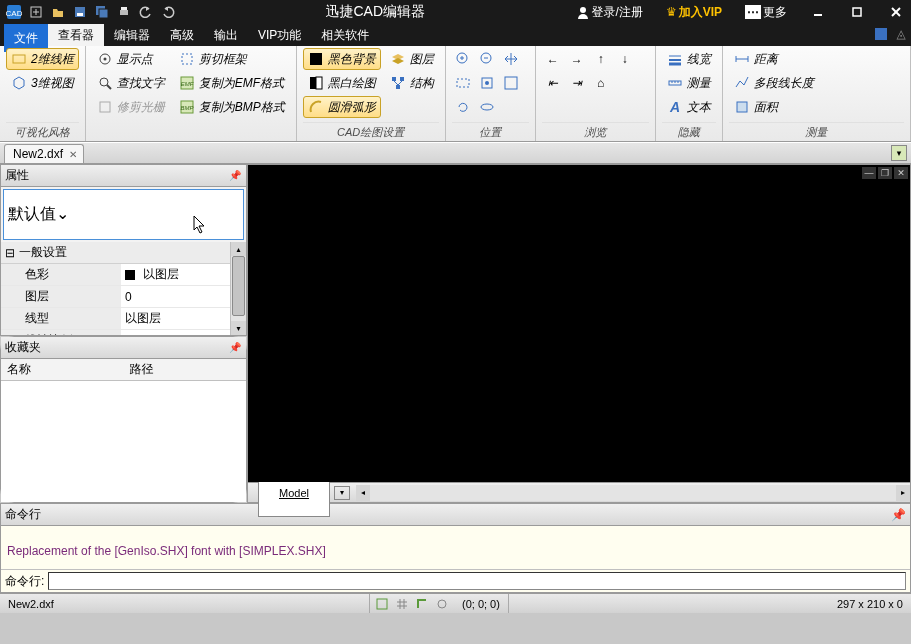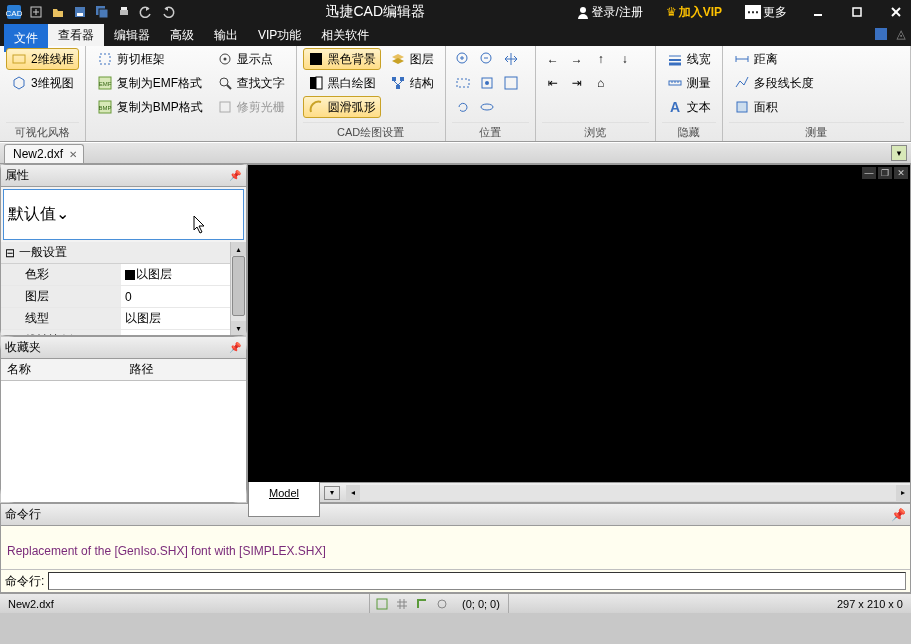--- a/index.html
+++ b/index.html
@@ -18,21 +18,21 @@
 
 
 .menutabs { height: 22px; background: #1a1a1a; display: flex; align-items: stretch; padding-left: 4px; }
 .menutabs .filebtn { background: #1f6fd6; color: #fff; padding: 14px 10px; display: flex; align-items: center; cursor: pointer; font-size: 12px; }
 .menutabs .tab { color: #fff; padding: 0 10px; display: flex; align-items: center; cursor: pointer; font-size: 12px; }
 .menutabs .tab.active { background: #f3f3f3; color: #000; }
 .menutabs .spacer { flex: 1; }
 .menutabs .help { width: 20px; height: 20px; display: flex; align-items: center; justify-content: center; color: #aad; cursor: pointer; }
 
 
-.ribbon { height: 96px; background: linear-gradient(#fbfbfb,#e9e9e9); border-bottom: 1px solid #9a9a9a; display: flex; }
+.ribbon { height: 96px; background: linear-gradient(#fbfbfb,#e9e9e9); border-bottom: 1px solid #9a9a9a; display: flex; font-style: italic; }
 .rgroup { display: flex; flex-direction: column; padding: 2px 6px 0 6px; border-right: 1px solid #bfbfbf; }
 .rgroup .body { flex: 1; display: flex; gap: 4px; }
 .rgroup .label { text-align: center; font-size: 11px; color: #4b4b4b; padding: 2px 0 1px 0; border-top: 1px solid #e0e0e0; }
 .col { display: flex; flex-direction: column; gap: 2px; }
 .rbtn { display: flex; align-items: center; gap: 4px; padding: 1px 4px; border: 1px solid transparent; border-radius: 3px; cursor: pointer; height: 22px; white-space: nowrap; font-size: 12px; }
 .rbtn.sel { background: linear-gradient(#fff2c8,#ffdd87); border: 1px solid #c9a227; }
 .rbtn .ic { width: 16px; height: 16px; display: inline-flex; align-items: center; justify-content: center; }
 .iconrow { display: flex; gap: 2px; }
 .iconbtn { width: 22px; height: 22px; display: flex; align-items: center; justify-content: center; border: 1px solid transparent; border-radius: 2px; cursor: pointer; }
 .disabled { color: #9a9a9a; }
@@ -48,38 +48,38 @@
 .leftpanels { width: 247px; display: flex; flex-direction: column; }
 .panel { border: 1px solid #9a9a9a; background: #f3f3f3; display: flex; flex-direction: column; }
 .panel .phead { background: linear-gradient(#f0f0f0,#d8d8d8); padding: 2px 4px; font-size: 12px; display: flex; justify-content: space-between; align-items: center; border-bottom: 1px solid #9a9a9a; }
 .panel .phead .pin { font-size: 10px; cursor: pointer; }
 .propsel { border: 1px solid #4a90d9; background: #fff; margin: 2px; display: flex; justify-content: flex-start; padding: 14px 4px; cursor: pointer; font-size: 16px; }
 .propgrid { background: #fff; display: flex; }
 .gridinner { flex: 1; }
 .catrow { background: #ececec; padding: 2px 4px; font-size: 12px; border-bottom: 1px solid #d0d0d0; display:flex; align-items:center; gap:4px; }
 .proprow { display: flex; font-size: 12px; border-bottom: 1px solid #e8e8e8; }
 .proprow .k { width: 120px; padding: 2px 4px 2px 24px; background: #ececec; }
-.proprow .v { flex: 1; padding: 2px 4px; display:flex; align-items:center; gap:1px; }
+.proprow .v { flex: 1; padding: 2px 4px; display:flex; align-items:center; gap:8px; }
 .swatch { width: 10px; height: 10px; background: #000; display: inline-block; }
 .vscroll { width: 16px; background: #e4e4e4; border-left: 1px solid #c0c0c0; position: relative; }
 .vscroll .thumb { position: absolute; left: 1px; right: 1px; top: 14px; height: 60px; background: #c4c4c4; border: 1px solid #8a8a8a; border-radius: 2px; }
 .vscroll .arr { position: absolute; left: 0; right: 0; height: 14px; background: #d6d6d6; display: flex; align-items: center; justify-content: center; font-size: 8px; cursor:pointer; }
 .vscroll .arr.top { top: 0; } .vscroll .arr.bot { bottom: 0; }
 
 .favpanel { flex: 1; border-radius: 14px; }
 .favhead { display: flex; font-size: 12px; border-bottom: 1px solid #c0c0c0; }
 .favhead div { flex: 1; padding: 2px 6px; }
 .favbody { flex: 1; background: #fff; }
 
 .canvaswrap { flex: 1; display: flex; flex-direction: column; border: 1px solid #9a9a9a; }
 .canvas { flex: 1; background: #000; position: relative; }
 .canvas .wctrl { position: absolute; top: 2px; right: 2px; display: flex; gap: 2px; }
 .canvas .wctrl span { width: 14px; height: 12px; background: #333; color: #ccc; display: flex; align-items: center; justify-content: center; font-size: 9px; cursor: pointer; }
 .modelbar { height: 20px; background: linear-gradient(#f0f0f0,#d8d8d8); border-top: 1px solid #9a9a9a; display: flex; align-items: center; }
-.modeltab { background: #fff; border: 1px solid #888; padding: 17px 20px; font-size: 11px; cursor: pointer; text-decoration: underline; }
+.modeltab { background: #fff; border: 1px solid #888; padding: 17px 20px; margin-left: 10px; font-size: 11px; cursor: pointer; text-decoration: underline; }
 .modelbar .mdrop { width: 16px; height: 14px; border: 1px solid #888; margin-left: 4px; display:flex; align-items:center; justify-content:center; font-size:8px; cursor:pointer; }
 .modelbar .hscroll { flex: 1; margin-left: 6px; position: relative; height: 16px; background: #e4e4e4; }
 .modelbar .hscroll .harr { position: absolute; top: 0; bottom: 0; width: 14px; background: #d6d6d6; display:flex; align-items:center; justify-content:center; font-size:8px; cursor:pointer; }
 .modelbar .hscroll .harr.l { left: 0; } .modelbar .hscroll .harr.r { right: 0; }
 
 .cmdpanel { border: 1px solid #9a9a9a; }
 .cmdpanel .phead { background: linear-gradient(#f0f0f0,#d8d8d8); padding: 2px 4px; font-size: 12px; display: flex; justify-content: space-between; border-bottom: 1px solid #9a9a9a; align-items:center;}
 .cmdlog { background: #fffef0; height: 44px; padding: 18px 6px; font-size: 12px; color: #7a2b7a; border-bottom: 1px solid #c0c0c0; }
 .cmdline { background: #fffef0; display: flex; align-items: center; padding: 2px 4px; }
 .cmdline .lbl { font-size: 12px; color: #000; }
@@ -226,20 +226,48 @@
       </div>
     <div class="label">可视化风格</div>
   </div>
 
   <div class="rgroup">
     <div class="body">
       <div class="col">
         <div class="rbtn">
             <span class="ic">
               <svg width="16" height="16">
+                <circle cx="8" cy="8" r="5" fill="none" stroke="#444"></circle>
+                <circle cx="8" cy="8" r="1.5" fill="#444"></circle>
+              </svg>
+            </span>
+            <span>显示点</span>
+          </div>
+        <div class="rbtn">
+            <span class="ic">
+              <svg width="16" height="16">
+                <circle cx="7" cy="7" r="4" fill="none" stroke="#444"></circle>
+                <line x1="10" y1="10" x2="14" y2="14" stroke="#444" stroke-width="2"></line>
+              </svg>
+            </span>
+            <span>查找文字</span>
+          </div>
+        <div class="rbtn disabled">
+            <span class="ic">
+              <svg width="16" height="16">
+                <rect x="3" y="3" width="10" height="10" fill="none" stroke="#aaa"></rect>
+              </svg>
+            </span>
+            <span>修剪光栅</span>
+          </div>
+      </div>
+      <div class="col">
+        <div class="rbtn">
+            <span class="ic">
+              <svg width="16" height="16">
                 <rect x="3" y="3" width="10" height="10" fill="none" stroke="#3a70c0" stroke-dasharray="2"></rect>
               </svg>
             </span>
             <span>剪切框架</span>
           </div>
         <div class="rbtn">
             <span class="ic">
               <svg width="16" height="16">
                 <rect x="2" y="2" width="12" height="12" fill="#d8e8b8" stroke="#6a9a3a"></rect>
                 <text x="8" y="11" text-anchor="middle" font-size="6" fill="#3a6a1a">EMF</text>
@@ -248,48 +276,20 @@
             <span>复制为EMF格式</span>
           </div>
         <div class="rbtn">
             <span class="ic">
               <svg width="16" height="16">
                 <rect x="2" y="2" width="12" height="12" fill="#d8e8b8" stroke="#6a9a3a"></rect>
                 <text x="8" y="11" text-anchor="middle" font-size="6" fill="#3a6a1a">BMP</text>
               </svg>
             </span>
             <span>复制为BMP格式</span>
-          </div>
-      </div>
-      <div class="col">
-        <div class="rbtn">
-            <span class="ic">
-              <svg width="16" height="16">
-                <circle cx="8" cy="8" r="5" fill="none" stroke="#444"></circle>
-                <circle cx="8" cy="8" r="1.5" fill="#444"></circle>
-              </svg>
-            </span>
-            <span>显示点</span>
-          </div>
-        <div class="rbtn">
-            <span class="ic">
-              <svg width="16" height="16">
-                <circle cx="7" cy="7" r="4" fill="none" stroke="#444"></circle>
-                <line x1="10" y1="10" x2="14" y2="14" stroke="#444" stroke-width="2"></line>
-              </svg>
-            </span>
-            <span>查找文字</span>
-          </div>
-        <div class="rbtn disabled">
-            <span class="ic">
-              <svg width="16" height="16">
-                <rect x="3" y="3" width="10" height="10" fill="none" stroke="#aaa"></rect>
-              </svg>
-            </span>
-            <span>修剪光栅</span>
           </div>
       </div>
     </div>
   </div>
 
   <div class="rgroup">
     <div class="body">
       <div class="col">
         <div class="rbtn sel">
             <span class="ic">
@@ -496,21 +496,21 @@
 <div class="doctabbar">
   <div class="doctab">
     <span>New2.dxf</span>
     <span class="close">✕</span>
   </div>
   <div class="dropdown">▾</div>
 </div>
 
 <div class="main">
   <div class="leftpanels">
-    <div class="panel" style="height:172px;border-radius:6px;">
+    <div class="panel" style="height:172px;">
       <div class="phead">
           <span>属性</span>
           <span class="pin">📌</span>
         </div>
       <div class="propsel">
           <span>默认值</span>
           <span>⌄</span>
         </div>
       <div class="propgrid" style="flex:1;overflow:hidden;">
         <div class="gridinner">

